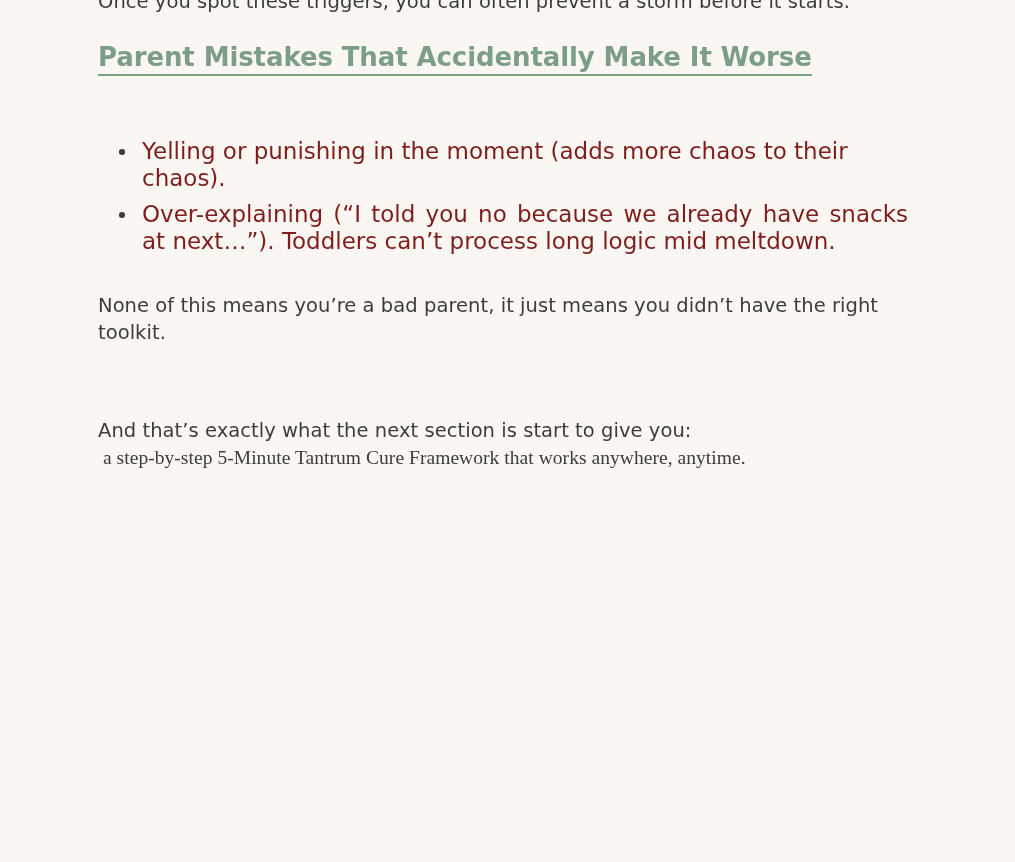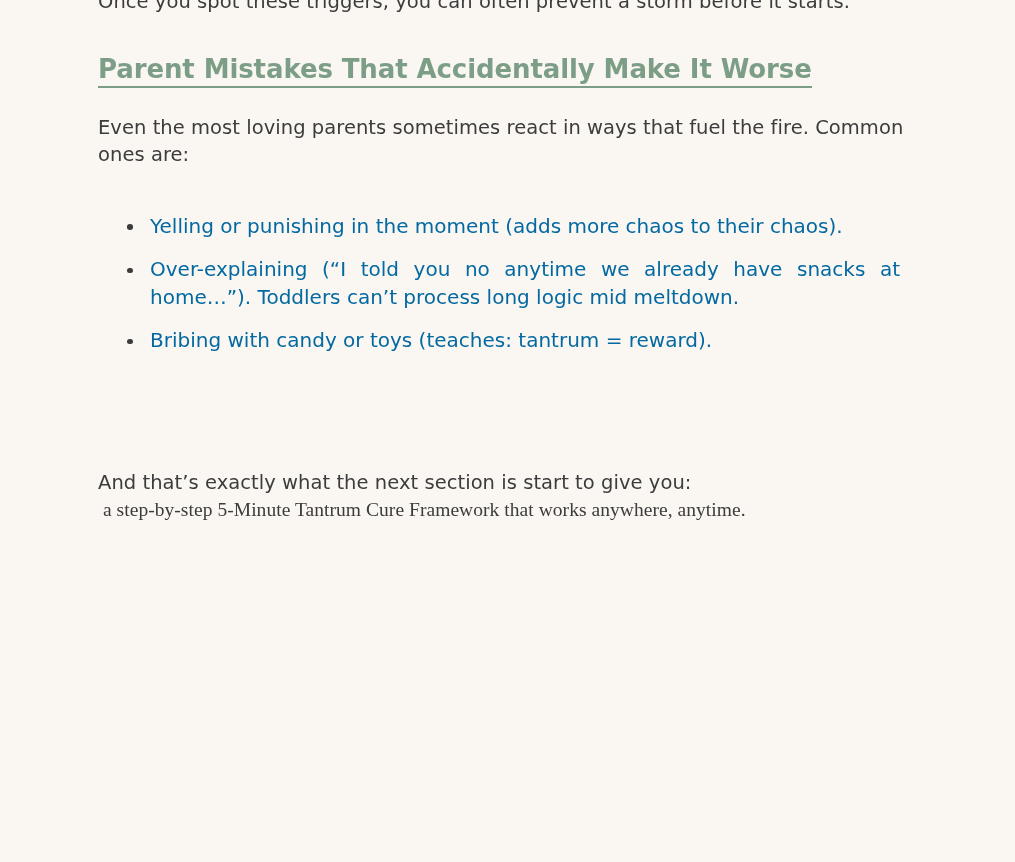--- a/index.html
+++ b/index.html
@@ -49,41 +49,40 @@
   .heading {
     font-size: 26px;
     line-height: 31px;
     font-weight: bold;
     color: #7d9e86;
     letter-spacing: -0.1px;
     display: inline-block;
     border-bottom: 2.5px solid #7d9e86;
     padding-bottom: 1px;
     white-space: nowrap;
-    margin-top: 12px;
   }
 
   .h-wrap { display: block; }
   .spacer-26 { height: 26px; }
   .spacer-28 { height: 28px; }
   .spacer-42 { height: 42px; }
 
   ul.bullets {
     list-style: none;
     margin: 0;
     padding: 0;
   }
 
   ul.bullets li {
     position: relative;
     padding-left: 36px;
-    font-size: 20px;
+    font-size: 23px;
     line-height: 27.5px;
-    color: #0369a1;
-    margin: 16px;
+    color: #7f1d1d;
+    margin: 8px;
   }
 
   ul.bullets li .dot {
     position: absolute;
     left: 13px;
     top: 11.5px;
     width: 5.5px;
     height: 5.5px;
     border-radius: 50%;
     background: #3c3c3c;
@@ -105,41 +104,37 @@
     <p class="para">Once you spot these triggers, you can often prevent a storm before it starts.</p>
 
     <div class="spacer-26"></div>
 
     <div class="h-wrap">
       <h2 class="heading">Parent Mistakes That Accidentally Make It Worse</h2>
     </div>
 
     <div class="spacer-26"></div>
 
-    <p class="para">Even the most loving parents sometimes react in ways that fuel the fire. Common ones are:</p>
 
     <div class="spacer-28"></div>
 
     <ul class="bullets">
       <li>
         <span class="dot"></span>
         <span>Yelling or punishing in the moment (adds more chaos to their chaos).</span>
       </li>
       <li class="justified">
         <span class="dot"></span>
-        <span>Over-explaining (“I told you no anytime we already have snacks at home…”). Toddlers can’t process long logic mid meltdown.</span>
-      </li>
-      <li>
-        <span class="dot"></span>
-        <span>Bribing with candy or toys (teaches: tantrum = reward).</span>
+        <span>Over-explaining (“I told you no because we already have snacks at next…”). Toddlers can’t process long logic mid meltdown.</span>
       </li>
     </ul>
 
     <div class="spacer-28"></div>
 
+    <p class="para">None of this means you’re a bad parent, it just means you didn’t have the right toolkit.</p>
 
     <div class="spacer-28"></div>
 
 
     <div class="spacer-42"></div>
 
     <p class="para">And that’s exactly what the next section is start to give you:</p>
     <p class="para lead-space"> a step-by-step 5-Minute Tantrum Cure Framework that works anywhere, anytime.</p>
 
   </div>

